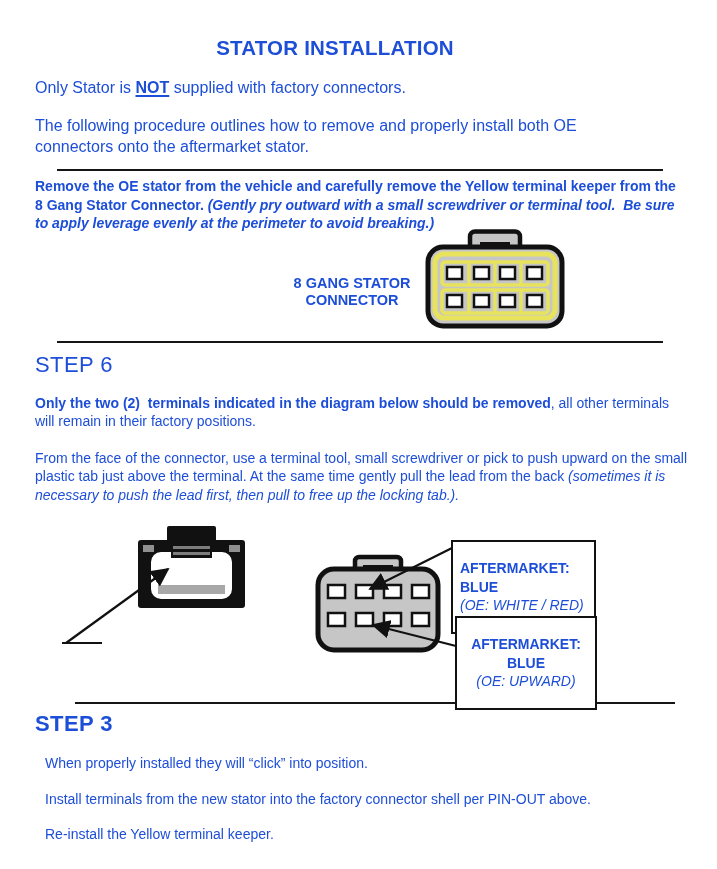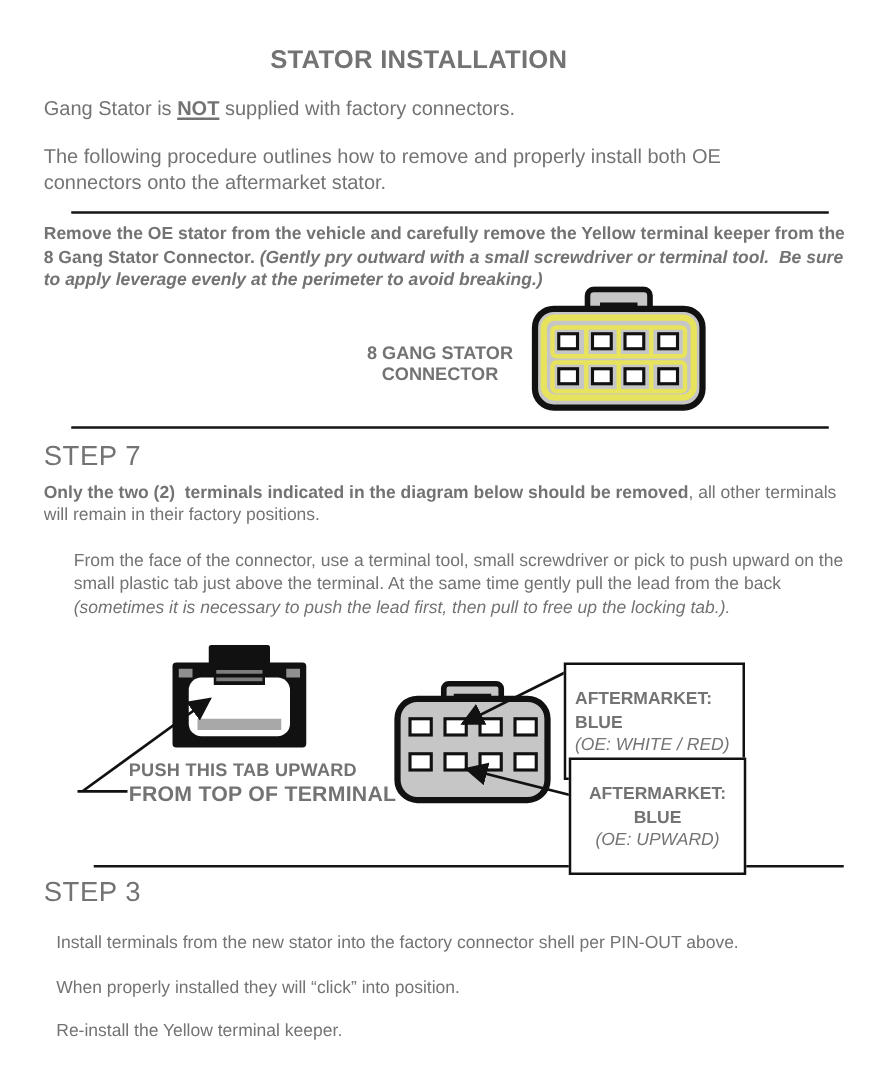--- a/index.html
+++ b/index.html
@@ -1,19 +1,19 @@
 <!DOCTYPE html>
 <html><head>
 <meta charset="utf-8">
 <style>
   * { margin:0; padding:0; box-sizing:border-box; }
   html,body { background:#ffffff; }
   .page {
     position:relative; width:717px; height:869px; background:#fff;
-    font-family:"Liberation Sans", sans-serif; color:#737373;
+    font-family:"Liberation Sans", sans-serif; color:#1d4ed8;
     padding:36px 28px 0 35px; overflow:hidden;
   }
   .title { font-size:20.5px; font-weight:bold; text-align:center; width:600px; letter-spacing:0.2px; }
   .intro { font-size:16px; margin-top:17px; line-height:21px; }
   .intro2 { max-width:622px; }
   .b { font-weight:bold; }
   .u { text-decoration:underline; text-decoration-thickness:2px; text-underline-offset:2px; }
   .i { font-style:italic; }
   .pre { white-space:pre-wrap; }
   .rule { border:none; border-top:2px solid #151515; width:606px; margin:12px 0 0 22px; }
@@ -30,30 +30,30 @@
   .fig2 > svg { position:absolute; left:0; top:0; }
   .push-label { position:absolute; left:103px; top:101px; font-weight:bold; white-space:nowrap; }
   .push-label .l1 { font-size:14.5px; letter-spacing:0.2px; }
   .push-label .l2 { font-size:17px; letter-spacing:0.2px; margin-top:1px; }
   .callout { position:absolute; background:#fff; border:2.5px solid #111;
     font-size:14px; line-height:18.5px; padding:17px 7px; }
   .callout-green { left:451px; top:22px; width:145px; text-align:left; }
   .callout-blue  { left:455px; top:98px;  width:142px; text-align:center; }
   .rule3 { margin-top:3px; margin-left:40px; width:600px; }
   .step3-block .p14 { margin-top:17px; padding-left:10px; }
-  .step3-block h2 { margin-top:7px; }
+  .step3-block h2 { margin-top:7px;font-weight:bold; }
 </style>
 </head>
 <body>
 
 <div class="page">
 
   <h1 class="title">STATOR INSTALLATION</h1>
 
-  <p class="intro"><span class="pre">Gang Stator is </span><span class="b u">NOT</span><span class="pre"> supplied with factory connectors.</span></p>
+  <p class="intro"><span class="pre">Only Stator is </span><span class="b u">NOT</span><span class="pre"> supplied with factory connectors.</span></p>
 
   <p class="intro intro2">The following procedure outlines how to remove and properly install both OE connectors onto the aftermarket stator.</p>
 
   <hr class="rule">
 
   <p class="p14 w1"><span class="pre">Remove the OE stator from the vehicle and carefully remove the Yellow terminal keeper from the 8 Gang Stator Connector. </span><span class="i pre">(Gently pry outward with a small screwdriver or terminal tool.  Be sure to apply leverage evenly at the perimeter to avoid breaking.)</span></p>
 
   <div class="fig1">
     <div class="gang-label">
       <div>8 GANG STATOR</div>
@@ -84,23 +84,23 @@
         <rect x="23" y="66" width="15" height="12"></rect>
           <rect x="50" y="66" width="15" height="12"></rect>
         <rect x="76" y="66" width="15" height="12"></rect>
           <rect x="103" y="66" width="15" height="12"></rect>
       </g>
     </svg>
   </div>
 
   <hr class="rule" style="margin-top:10px;">
 
-  <h2 class="step">STEP 7</h2>
-  <p class="p14 w2" style="margin-top:6px;"><span class="b pre">Only the two (2)  terminals indicated in the diagram below should be removed</span><span class="pre">, all other terminals will remain in their factory positions.</span></p>
-  <p class="p14 w3" style="margin-top:18px;margin-left:24px;"><span class="pre">From the face of the connector, use a terminal tool, small screwdriver or pick to push upward on the small plastic tab just above the terminal. At the same time gently pull the lead from the back </span><span class="i pre">(sometimes it is necessary to push the lead first, then pull to free up the locking tab.).</span></p>
+  <h2 class="step">STEP 6</h2>
+  <p class="p14 w2" style="margin-top:16px;"><span class="b pre">Only the two (2)  terminals indicated in the diagram below should be removed</span><span class="pre">, all other terminals will remain in their factory positions.</span></p>
+  <p class="p14 w3" style="margin-top:18px;"><span class="pre">From the face of the connector, use a terminal tool, small screwdriver or pick to push upward on the small plastic tab just above the terminal. At the same time gently pull the lead from the back </span><span class="i pre">(sometimes it is necessary to push the lead first, then pull to free up the locking tab.).</span></p>
 
   <div class="fig2">
     <svg width="717" height="181" viewBox="0 0 717 181">
       <defs>
         <marker id="ah" viewBox="0 0 10 10" refX="9" refY="5" markerWidth="8.5" markerHeight="8.5" orient="auto-start-reverse">
           <path d="M0,0 L10,5 L0,10 z" fill="#111"></path>
         </marker>
       </defs>
 
       <g transform="translate(138,8)">
@@ -135,40 +135,36 @@
             <rect x="40" y="58" width="17" height="13"></rect>
           <rect x="68" y="58" width="17" height="13"></rect>
             <rect x="96" y="58" width="17" height="13"></rect>
         </g>
       </g>
 
       <line x1="452" y1="30" x2="370" y2="71" stroke="#111" stroke-width="2.2" marker-end="url(#ah)"></line>
       <line x1="456" y1="128" x2="373" y2="107" stroke="#111" stroke-width="2.2" marker-end="url(#ah)"></line>
     </svg>
 
-    <div class="push-label">
-      <div class="l1">PUSH THIS TAB UPWARD</div>
-      <div class="l2">FROM TOP OF TERMINAL</div>
-    </div>
 
     <div class="callout callout-green">
       <div class="b">AFTERMARKET:</div>
       <div class="b">BLUE</div>
       <div class="i">(OE: WHITE / RED)</div>
     </div>
 
     <div class="callout callout-blue">
       <div class="b">AFTERMARKET:</div>
       <div class="b">BLUE</div>
       <div class="i">(OE: UPWARD)</div>
     </div>
   </div>
 
   <hr class="rule rule3">
 
   <div class="step3-block">
     <h2 class="step">STEP 3</h2>
+    <p class="p14">When properly installed they will “click” into position.</p>
     <p class="p14">Install terminals from the new stator into the factory connector shell per PIN-OUT above.</p>
-    <p class="p14">When properly installed they will “click” into position.</p>
     <p class="p14">Re-install the Yellow terminal keeper.</p>
   </div>
 
 </div>
 
 </body></html>

